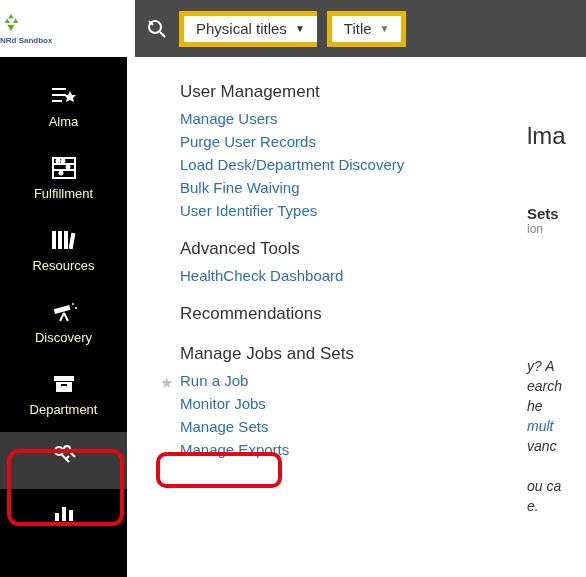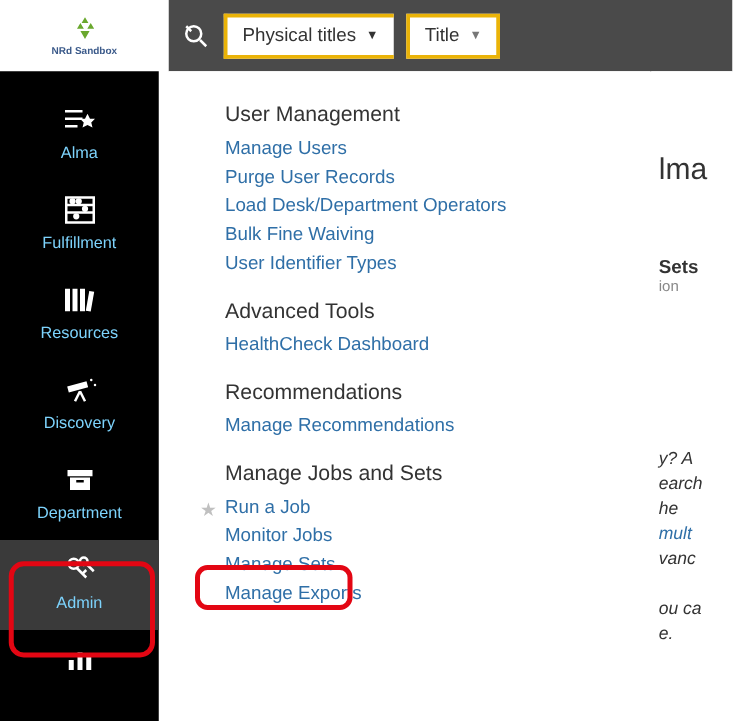--- a/index.html
+++ b/index.html
@@ -1,26 +1,26 @@
 <!DOCTYPE html>
 <html><head>
 <meta charset="utf-8">
 <style>
   * { margin:0; padding:0; box-sizing:border-box; }
   body { font-family: Arial, Helvetica, sans-serif; font-size:14px; color:#333; background:#fff; width:586px; height:577px; overflow:hidden; position:relative; }
-  .logo-area { position:absolute; left:0; top:0; width:135px; height:57px; background:#fff; display:flex; align-items:center; justify-content:center; flex-direction:column; }
+  .logo-area { position:absolute; left:0; top:0; width:135px; height:57px; background:#fff; display:flex; align-items:flex-start; justify-content:center; flex-direction:column; }
   .logo-icon { width:22px; height:22px; }
   .logo-text { font-size:8px; color:#3b5a8a; margin-top:2px; font-weight:bold; }
   .topbar { position:absolute; left:135px; top:0; right:0; height:57px; background:#4a4a4a; display:flex; align-items:center; padding-left:10px; gap:10px; }
   .topbar .search-icon { color:#fff; }
-  .select-box { background:#fff; border:3px solid #eab308; height:36px; display:flex; align-items:center; padding:0 12px; font-size:15px; color:#333; gap:8px; }
+  .select-box { background:#fff; border:5px solid #eab308; height:36px; display:flex; align-items:center; padding:0 12px; font-size:15px; color:#333; gap:8px; }
   .select-box:first-of-type { border-right:none; }
   .caret { font-size:10px; }
   .sidebar { position:absolute; left:0; top:57px; width:127px; bottom:0; background:#000; display:flex; flex-direction:column; padding-top:15px; }
-  .sb-item { color:#7dd3fc; text-align:center; padding:10px 0 15px; cursor:pointer; }
+  .sb-item { color:#fef9c3; text-align:center; padding:10px 0 15px; cursor:pointer; }
   .sb-item .ic { height:28px; display:flex; align-items:center; justify-content:center; margin-bottom:4px; }
   .sb-item .lbl { font-size:13px; }
   .sb-item.active { background:#3a3a3a; }
   .sb-highlight { position:absolute; border:4px solid #e30613; border-radius:12px; pointer-events:none; }
   .sb-highlight.admin { left:7px; top:449px; width:117px; height:77px; }
   .menu-panel { position:absolute; left:135px; top:57px; width:385px; bottom:0; background:#fff; padding:25px 20px 20px 45px; }
   .section-title { font-size:17px; color:#333; margin-top:20px; margin-bottom:8px; font-weight:400; }
   .section-title:first-child { margin-top:0; }
   .menu-link { display:block; color:#2f6fa7; text-decoration:none; font-size:15px; margin-bottom:6px; cursor:pointer; }
   .star { color:#c0c0c0; position:absolute; margin-left:-20px; margin-top:2px; }
@@ -126,47 +126,45 @@
   <div class="sb-item active">
     <div class="ic">
       <svg width="26" height="24" viewBox="0 0 26 24" fill="#fff">
           <circle cx="8" cy="7" r="4" fill="none" stroke="#fff" stroke-width="2"></circle>
           <line x1="10" y1="10" x2="18" y2="18" stroke="#fff" stroke-width="2"></line>
           <line x1="15" y1="15" x2="18" y2="12" stroke="#fff" stroke-width="2"></line>
           <circle cx="16" cy="5" r="3" fill="none" stroke="#fff" stroke-width="2"></circle>
           <line x1="18" y1="7" x2="24" y2="13" stroke="#fff" stroke-width="2"></line>
         </svg>
     </div>
-    <div class="lbl">Admin</div>
   </div>
   <div class="sb-item">
     <div class="ic">
       <svg width="24" height="20" viewBox="0 0 24 20" fill="#fff">
           <rect x="3" y="10" width="4" height="8"></rect>
           <rect x="10" y="4" width="4" height="14"></rect>
           <rect x="17" y="7" width="4" height="11"></rect>
         </svg>
     </div>
     <div class="lbl"></div>
   </div>
 </div>
 
 <div class="menu-panel">
   <div class="section-title">User Management</div>
   <a class="menu-link">Manage Users</a>
   <a class="menu-link">Purge User Records</a>
-  <a class="menu-link">Load Desk/Department Operators</a>
+  <a class="menu-link">Load Desk/Department Discovery</a>
   <a class="menu-link">Bulk Fine Waiving</a>
   <a class="menu-link">User Identifier Types</a>
 
   <div class="section-title">Advanced Tools</div>
   <a class="menu-link">HealthCheck Dashboard</a>
 
   <div class="section-title">Recommendations</div>
-  <a class="menu-link">Manage Recommendations</a>
 
   <div class="section-title">Manage Jobs and Sets</div>
   <a class="menu-link"><span class="star">★</span><span>Run a Job</span></a>
   <a class="menu-link">Monitor Jobs</a>
   <a class="menu-link">Manage Sets</a>
   <a class="menu-link">Manage Exports</a>
 </div>
 
 <div class="sb-highlight admin"></div>
 <div class="link-highlight runjob"></div>

